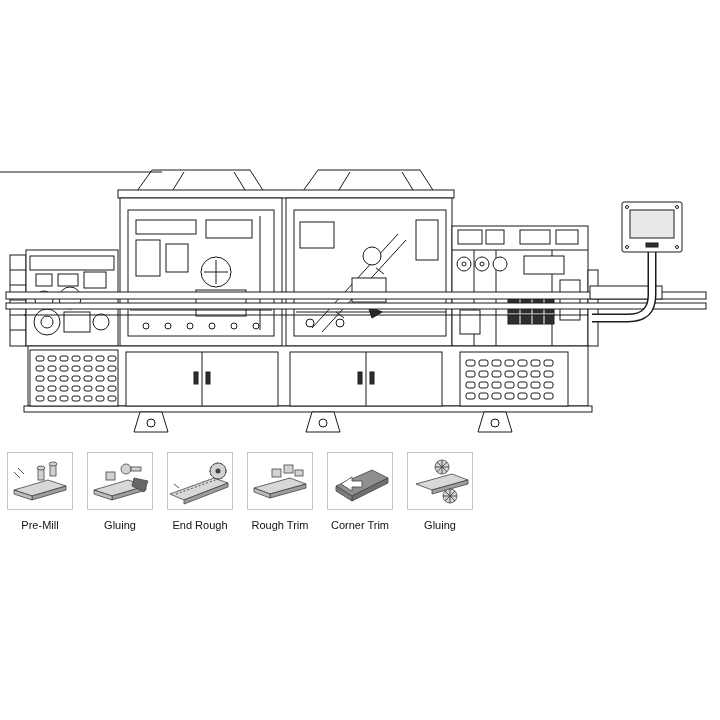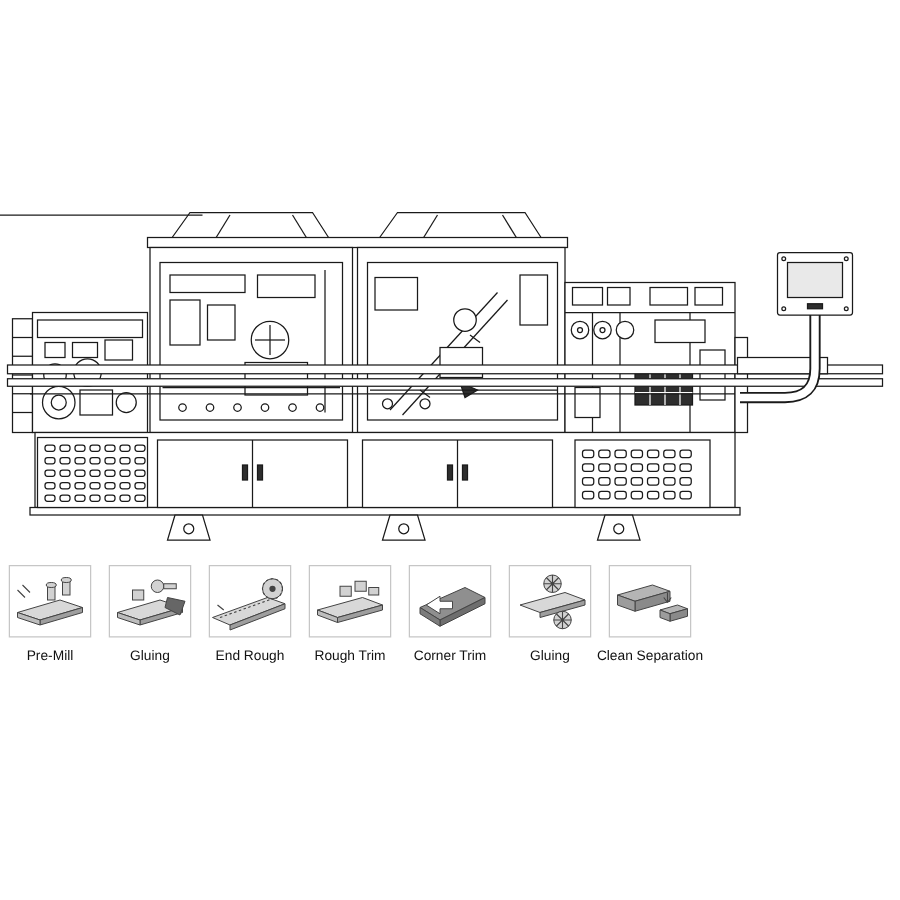--- a/index.html
+++ b/index.html
@@ -313,29 +313,15 @@
           <polygon class="bs" points="24,36 60,26 60,30 24,40"></polygon>
           <circle class="tool" cx="34" cy="13" r="7"></circle>
           <path class="thin" d="M34,6 v14 M27,13 h14 M29,8 l10,10 M39,8 l-10,10"></path>
           <circle class="tool" cx="42" cy="42" r="7"></circle>
           <path class="thin" d="M42,35 v14 M35,42 h14 M37,37 l10,10 M47,37 l-10,10"></path>
         </svg>
       </div>
       <div class="step-label">Gluing</div>
     </div>
 
-    <div class="step">
-      <div class="icon-box">
-        <svg width="64" height="54" viewBox="0 0 64 54">
-          <polygon points="6,22 34,14 48,19 20,27" fill="#b5b5b5" stroke="#444" stroke-width="0.8"></polygon>
-          <polygon points="20,27 48,19 48,27 20,35" fill="#8a8a8a" stroke="#444" stroke-width="0.8"></polygon>
-          <polygon points="6,22 20,27 20,35 6,30" fill="#9c9c9c" stroke="#444" stroke-width="0.8"></polygon>
-          <polygon points="40,34 54,30 62,33 48,37" fill="#b5b5b5" stroke="#444" stroke-width="0.8"></polygon>
-          <polygon points="48,37 62,33 62,39 48,43" fill="#8a8a8a" stroke="#444" stroke-width="0.8"></polygon>
-          <polygon points="40,34 48,37 48,43 40,40" fill="#9c9c9c" stroke="#444" stroke-width="0.8"></polygon>
-          <path class="thin" d="M46,20 v8 M46,28 l-3,-4 M46,28 l3,-4"></path>
-        </svg>
-      </div>
-      <div class="step-label">Clean Separation</div>
-    </div>
 
   </div>
 </div>
 
 </body></html>

